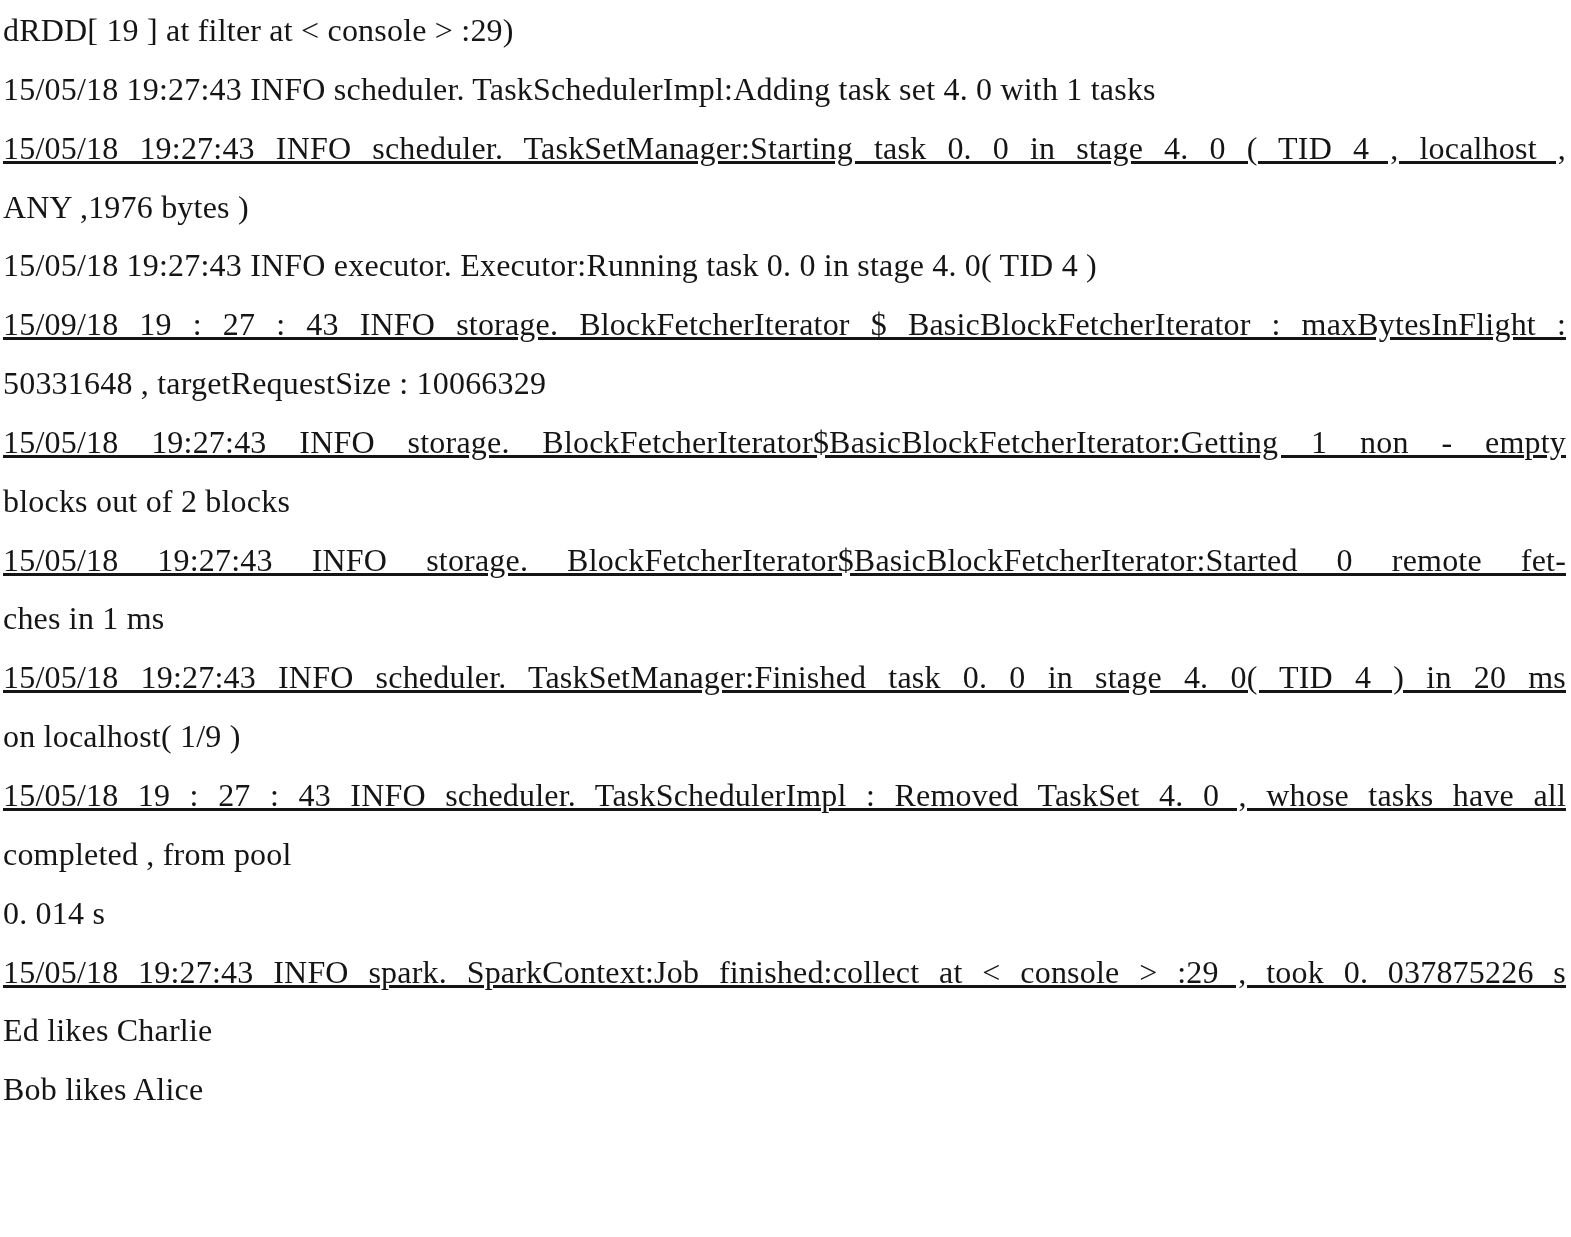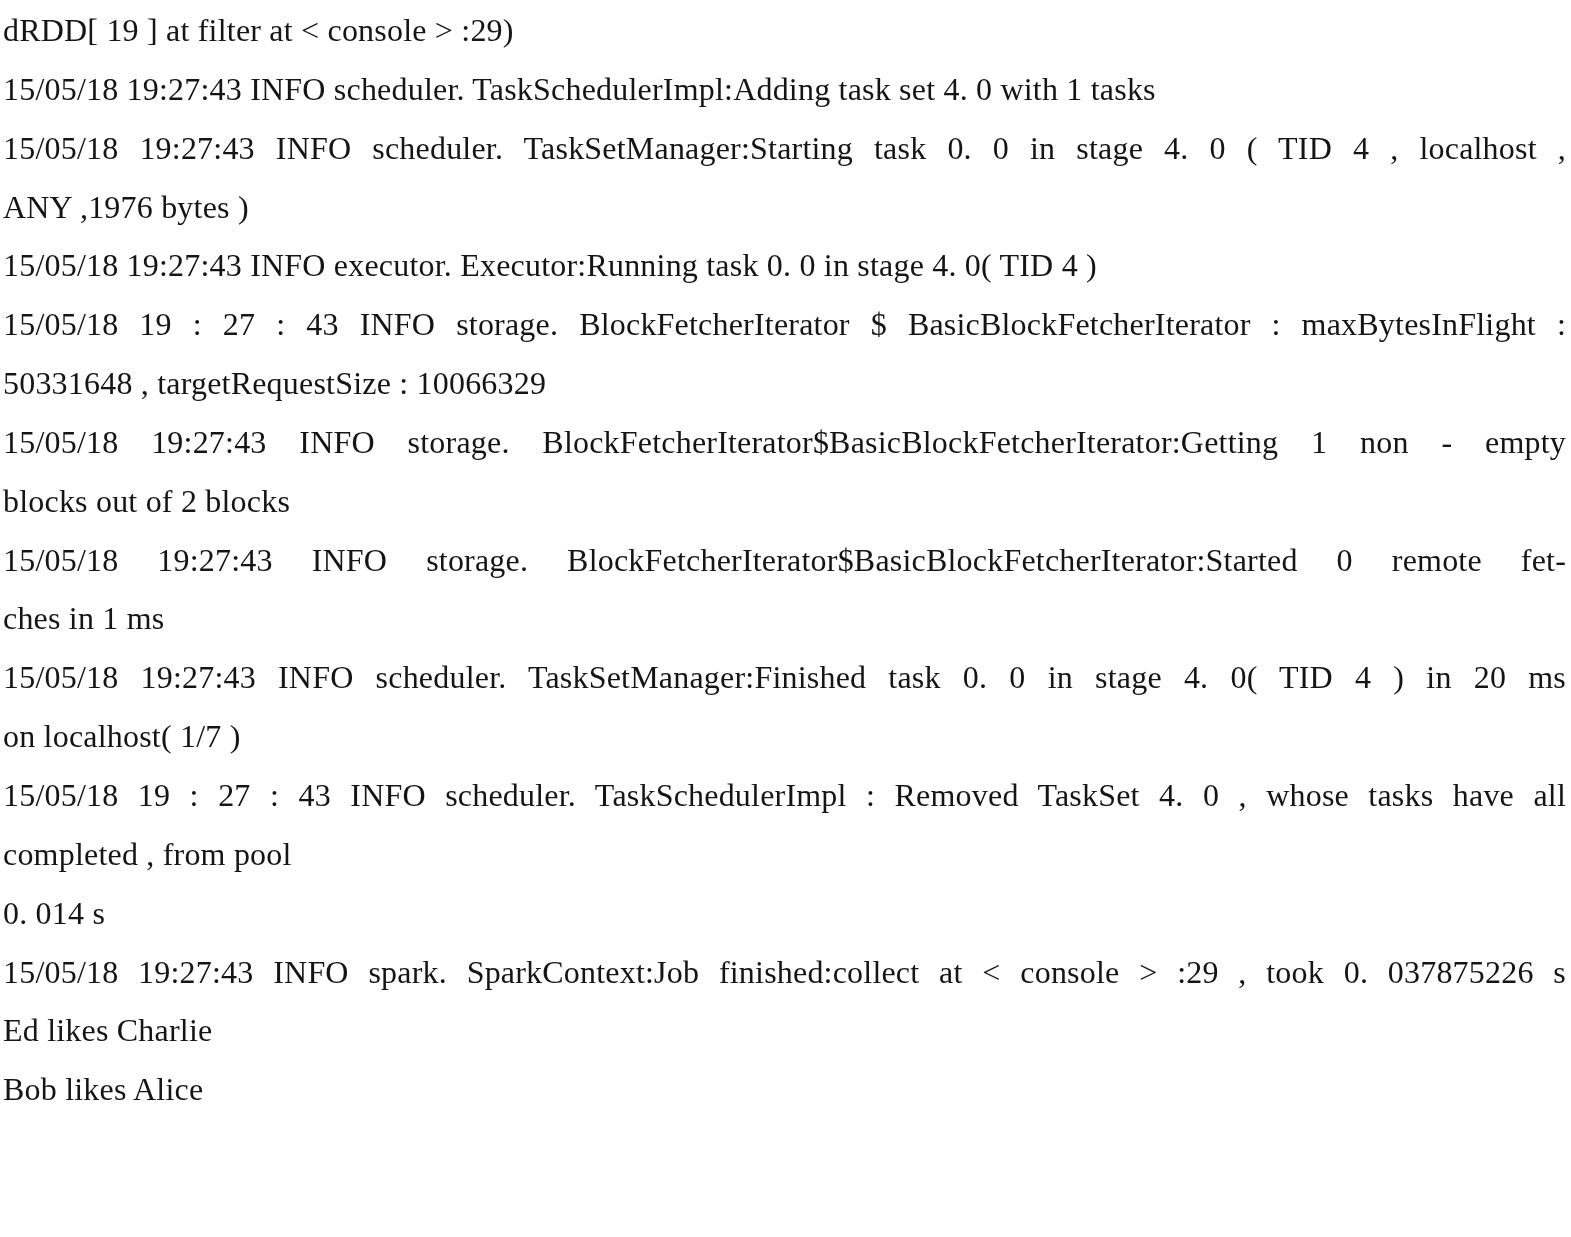--- a/index.html
+++ b/index.html
@@ -22,38 +22,39 @@
     height: 58.85px;
     line-height: 58.85px;
     white-space: normal;
     overflow: hidden;
     text-align: left;
     letter-spacing: 0.2px;
   }
   .log-line.j {
     text-align: justify;
     text-align-last: justify;
+    text-decoration: underline;
   }
 </style>
 </head>
 <body>
 
 <div class="doc-page">
   <div class="log-line">dRDD[ 19 ] at filter at &lt; console &gt; :29)</div>
   <div class="log-line">15/05/18 19:27:43 INFO scheduler. TaskSchedulerImpl:Adding task set 4. 0 with 1 tasks</div>
   <div class="log-line j">15/05/18 19:27:43 INFO scheduler. TaskSetManager:Starting task 0. 0 in stage 4. 0 ( TID 4 , localhost ,</div>
   <div class="log-line">ANY ,1976 bytes )</div>
   <div class="log-line">15/05/18 19:27:43 INFO executor. Executor:Running task 0. 0 in stage 4. 0( TID 4 )</div>
-  <div class="log-line j">15/05/18 19 : 27 : 43 INFO storage. BlockFetcherIterator $ BasicBlockFetcherIterator : maxBytesInFlight :</div>
+  <div class="log-line j">15/09/18 19 : 27 : 43 INFO storage. BlockFetcherIterator $ BasicBlockFetcherIterator : maxBytesInFlight :</div>
   <div class="log-line">50331648 , targetRequestSize : 10066329</div>
   <div class="log-line j">15/05/18 19:27:43 INFO storage. BlockFetcherIterator$BasicBlockFetcherIterator:Getting 1 non - empty</div>
   <div class="log-line">blocks out of 2 blocks</div>
   <div class="log-line j">15/05/18 19:27:43 INFO storage. BlockFetcherIterator$BasicBlockFetcherIterator:Started 0 remote fet-</div>
   <div class="log-line">ches in 1 ms</div>
   <div class="log-line j">15/05/18 19:27:43 INFO scheduler. TaskSetManager:Finished task 0. 0 in stage 4. 0( TID 4 ) in 20 ms</div>
-  <div class="log-line">on localhost( 1/7 )</div>
+  <div class="log-line">on localhost( 1/9 )</div>
   <div class="log-line j">15/05/18 19 : 27 : 43 INFO scheduler. TaskSchedulerImpl : Removed TaskSet 4. 0 , whose tasks have all</div>
   <div class="log-line">completed , from pool</div>
   <div class="log-line">0. 014 s</div>
   <div class="log-line j">15/05/18 19:27:43 INFO spark. SparkContext:Job finished:collect at &lt; console &gt; :29 , took 0. 037875226 s</div>
   <div class="log-line">Ed likes Charlie</div>
   <div class="log-line">Bob likes Alice</div>
 </div>
 
 </body></html>

